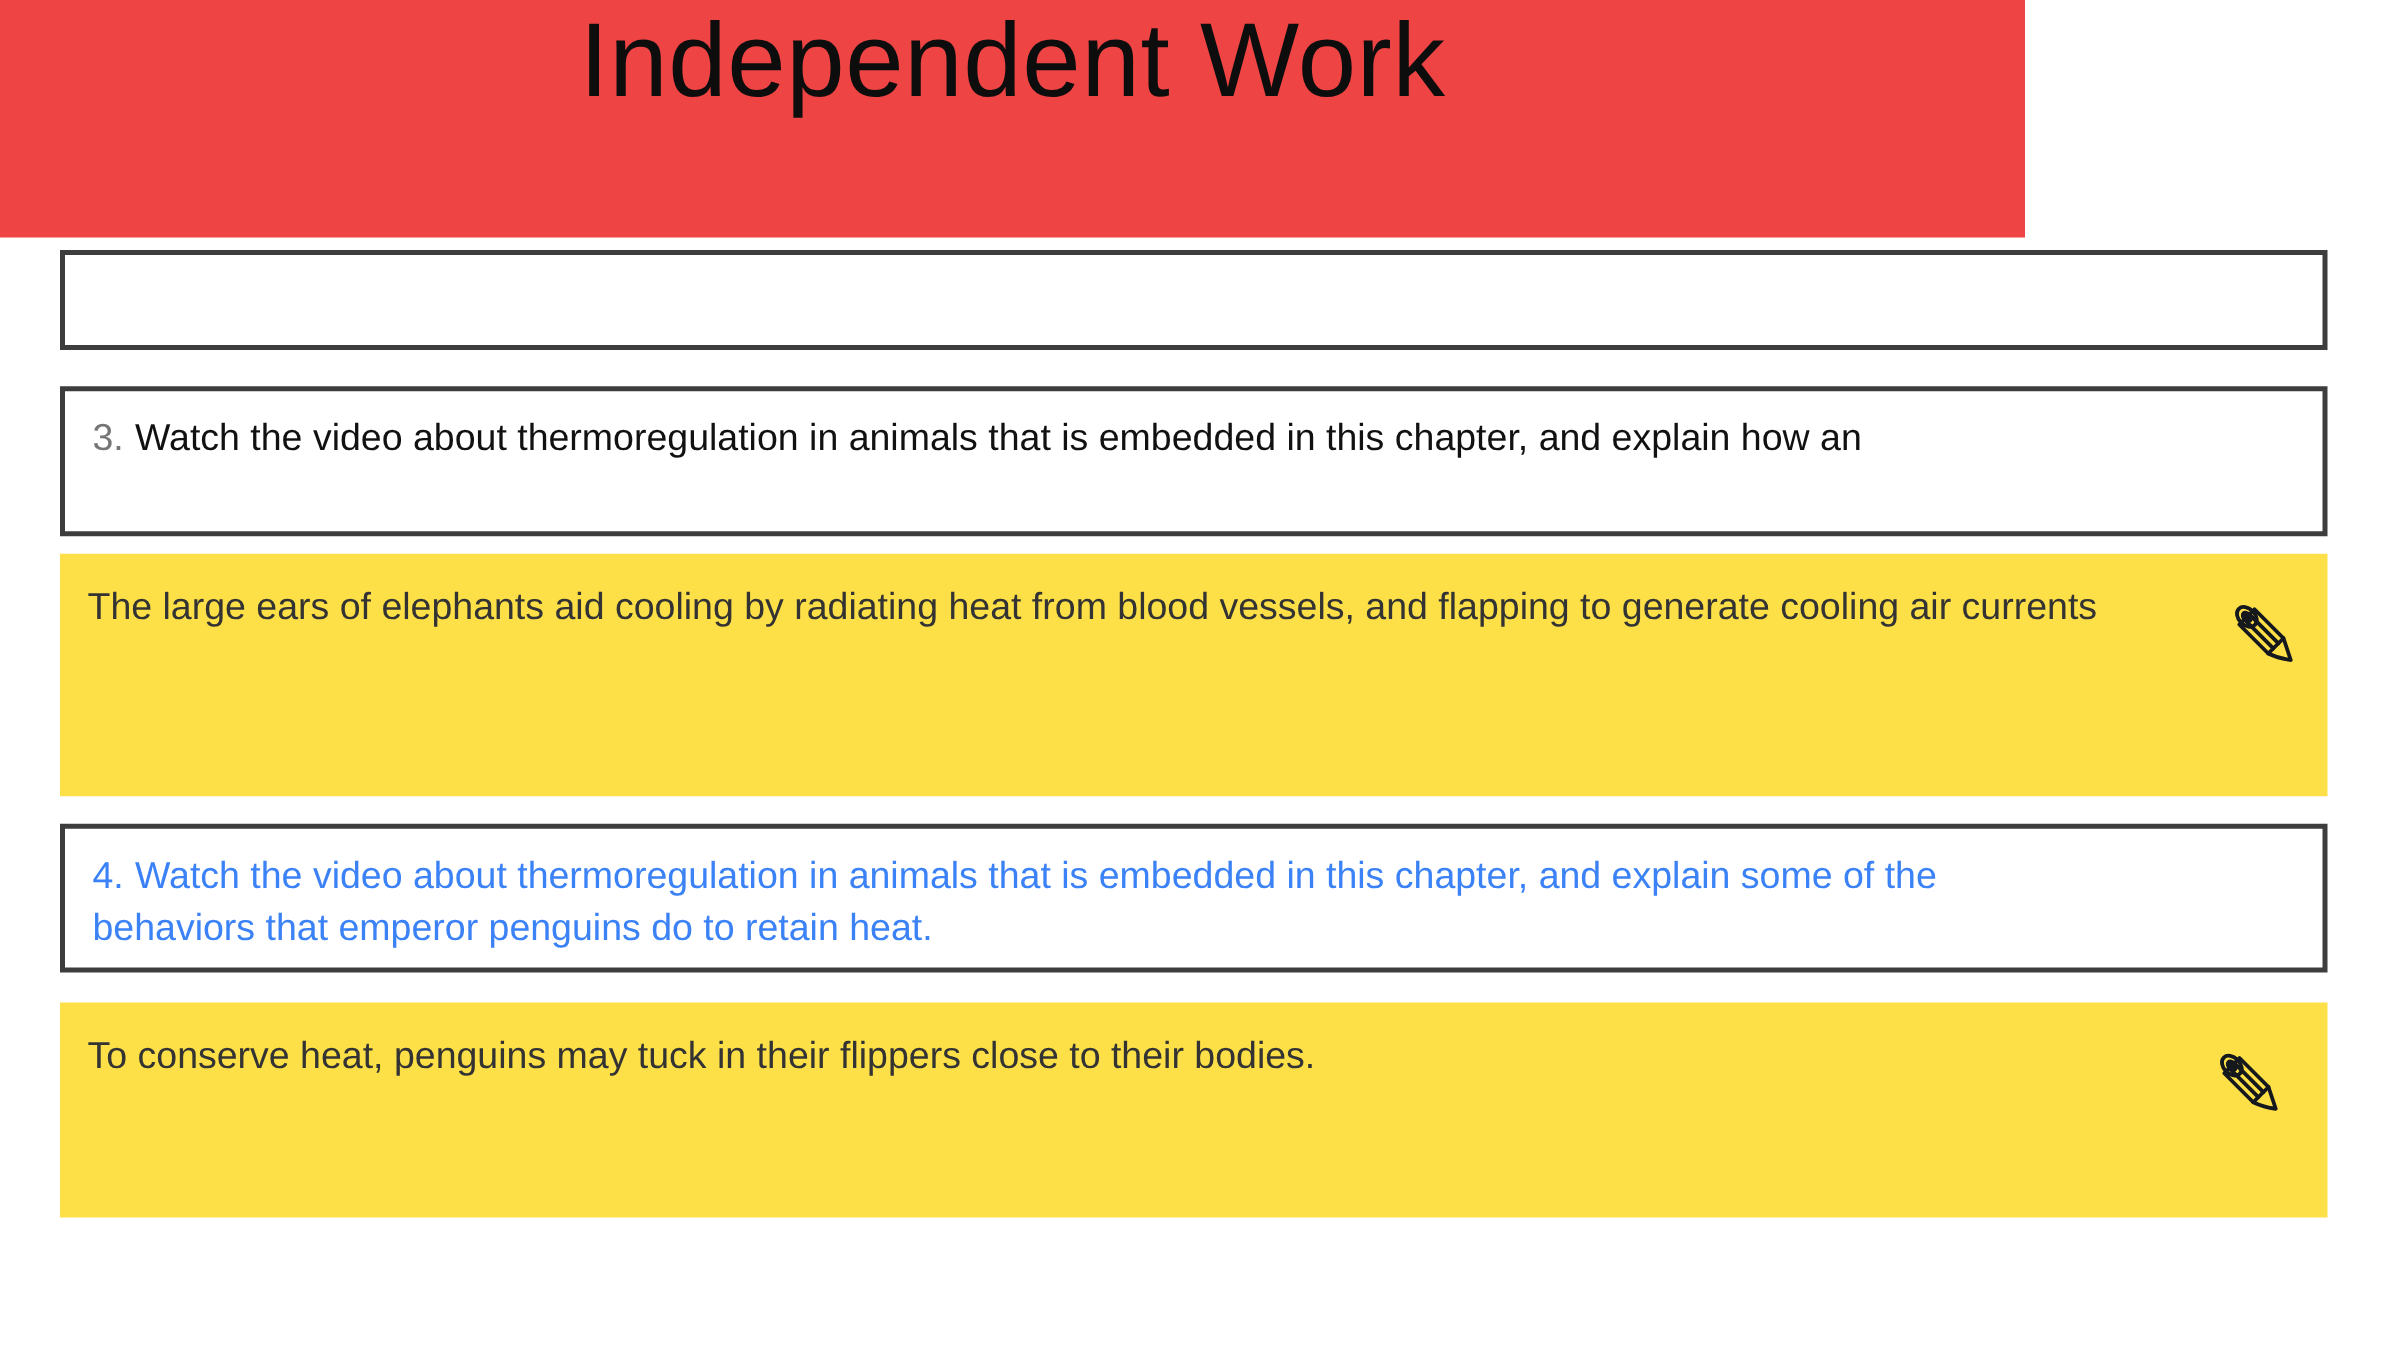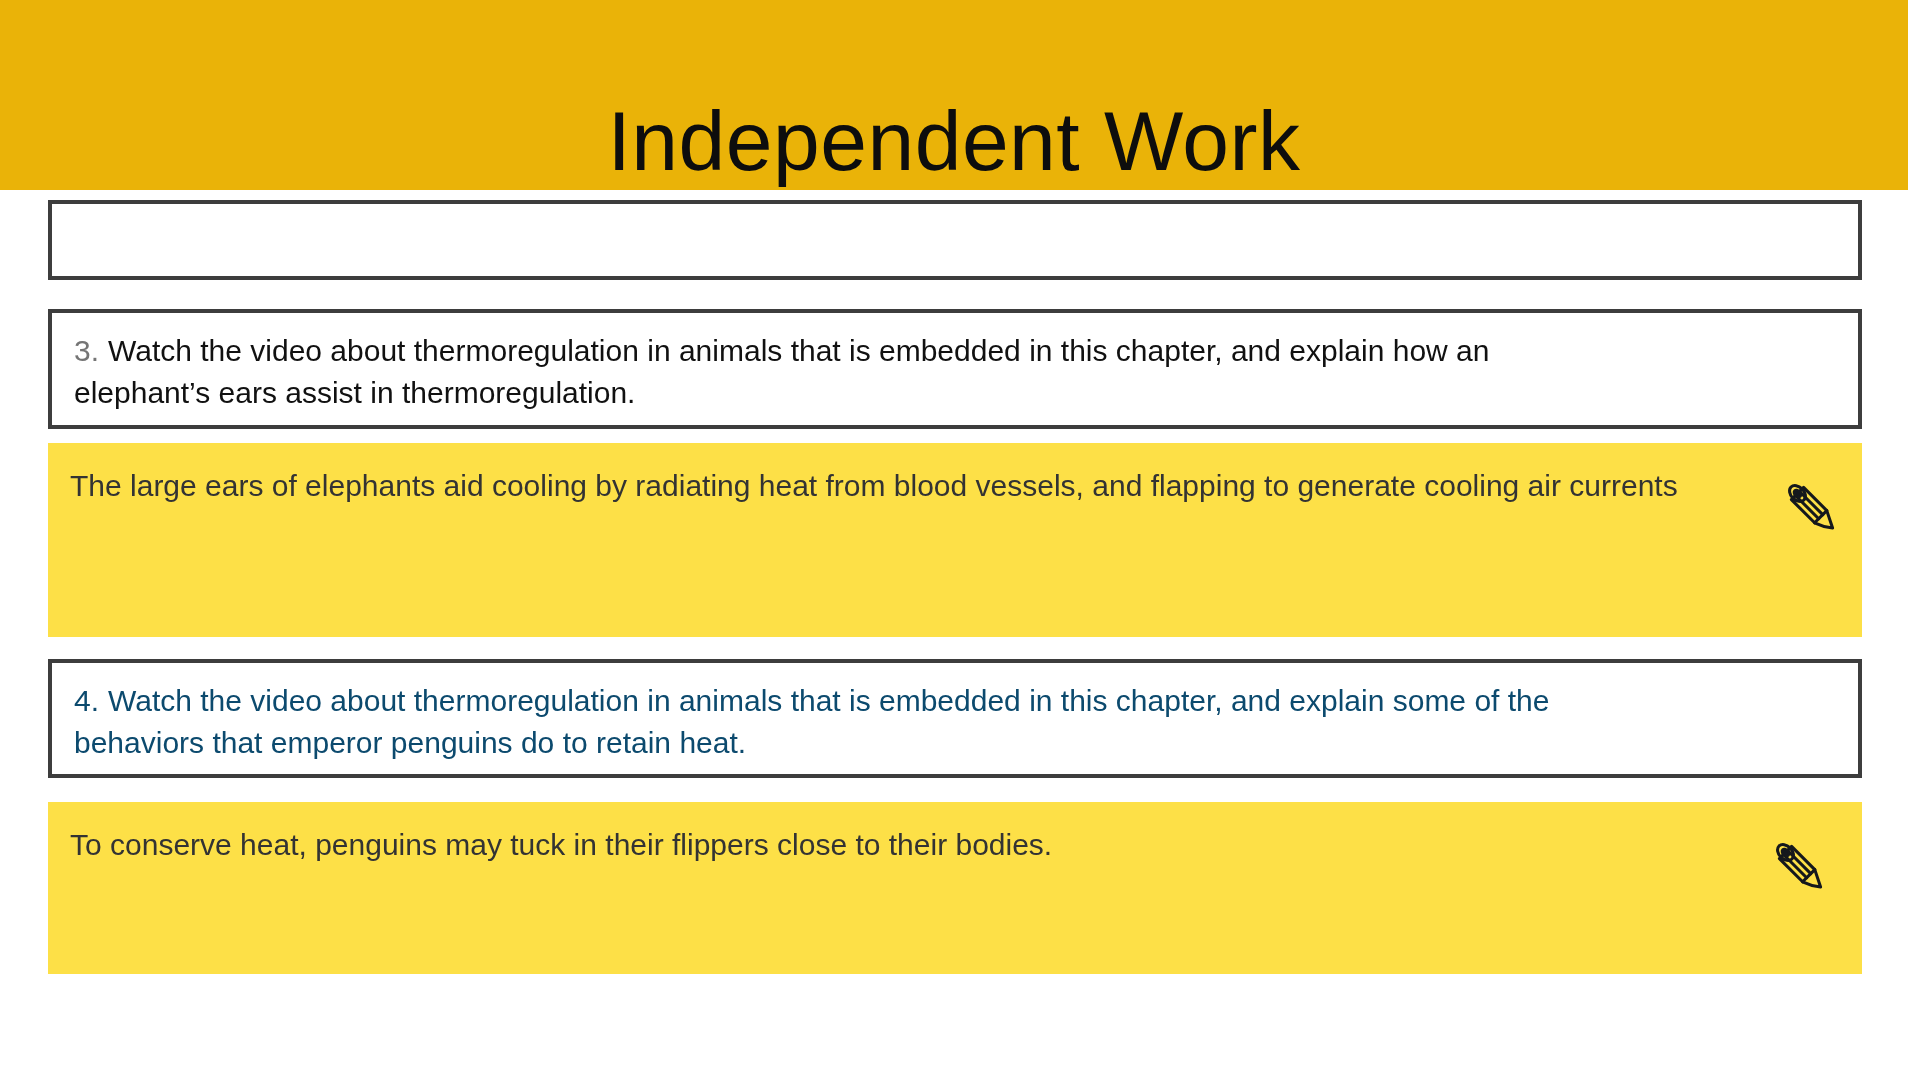--- a/index.html
+++ b/index.html
@@ -13,25 +13,25 @@
   }
   #page-root {
     position: relative;
     width: 1920px;
     height: 1080px;
     background: #ffffff;
   }
   .header {
     position: absolute;
     left: 0; top: 0;
-    width: 1908px;
+    width: 1620px;
     height: 190px;
-    background: #eab308;
+    background: #ef4444;
     display: flex;
-    align-items: flex-end;
+    align-items: flex-start;
     justify-content: center;
   }
   .header-title {
     font-size: 84px;
     font-weight: 400;
     color: #0d0d0d;
     letter-spacing: 0.5px;
     white-space: nowrap;
   }
   .box {
@@ -52,21 +52,21 @@
     font-size: 30px;
     line-height: 42px;
     padding: 17px 40px 16px 22px;
   }
   .q3-box { top: 309px; height: 120px; }
   .q4-box { top: 659px; height: 119px; }
   .q-line { white-space: nowrap; }
   .q-num { margin-right: 9px; }
   .q3-num { color: #757575; }
   .q3-text { color: #111111; }
-  .q4-box .q-line, .q4-num { color: #0c4a6e; }
+  .q4-box .q-line, .q4-num { color: #3b82f6; }
   .answer-box {
     background: #fde047;
     font-size: 30px;
     line-height: 42px;
     color: #333333;
   }
   .a3-box { top: 443px; height: 194px; }
   .a4-box { top: 802px; height: 172px; }
   .answer-text {
     position: absolute;
@@ -89,21 +89,20 @@
 <div id="page-root">
 
   <div class="header">
     <div class="header-title">Independent Work</div>
   </div>
 
   <div class="box outlined empty-box"></div>
 
   <div class="box outlined question-box q3-box">
     <div class="q-line"><span class="q-num q3-num">3.</span><span class="q3-text">Watch the video about thermoregulation in animals that is embedded in this chapter, and explain how an</span></div>
-    <div class="q-line q3-text">elephant’s ears assist in thermoregulation.</div>
   </div>
 
   <div class="box answer-box a3-box">
     <div class="answer-text">The large ears of elephants aid cooling by radiating heat from blood vessels, and flapping to generate cooling air currents</div>
     <span class="pencil-icon a3-pencil">
       <svg viewBox="0 0 40 40" xmlns="http://www.w3.org/2000/svg" fill="none" stroke="#15181c" stroke-width="2.1" stroke-linejoin="round" stroke-linecap="round">
         <polygon points="14.2,5.8 30.2,21.8 21.8,30.2 5.8,14.2"></polygon>
         <path d="M30.2,21.8 L34.2,33.8 Q27.5,33 21.8,30.2"></path>
         <line x1="11.4" y1="8.6" x2="27.4" y2="24.6"></line>
         <line x1="8.6" y1="11.4" x2="24.6" y2="27.4"></line>

